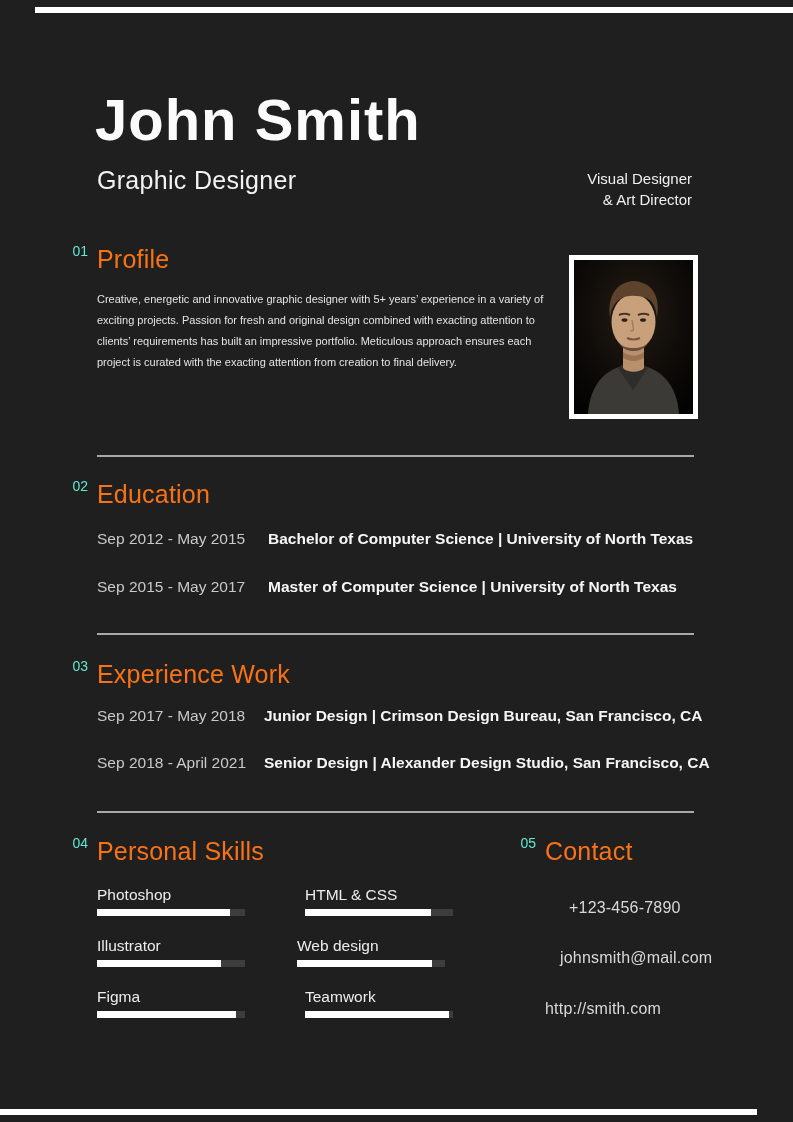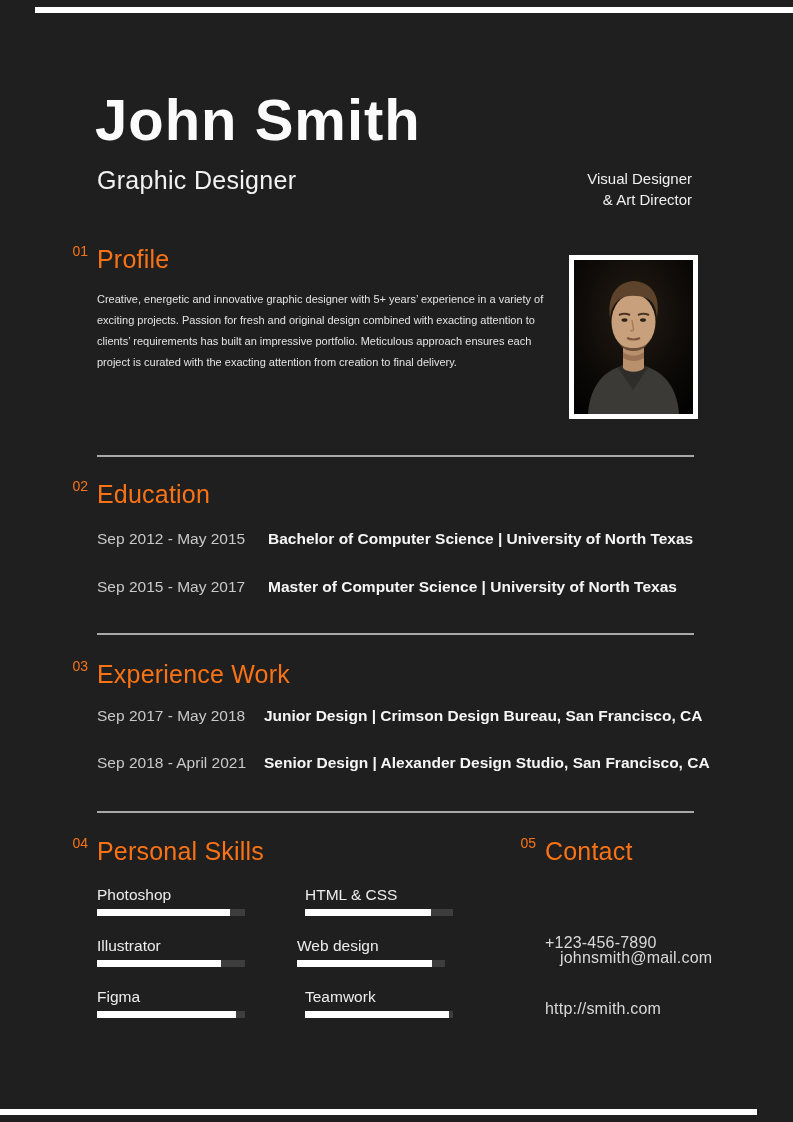--- a/index.html
+++ b/index.html
@@ -25,21 +25,21 @@
     font-size: 25px; font-weight: 400; color: #f2f2f2; letter-spacing: 0.3px; margin-top: 15px;
   }
   .tagline {
     position: absolute; right: 101px; top: 168px;
     text-align: right; font-size: 15px; line-height: 21px; color: #f0f0f0;
   }
 
   .section-head { position: absolute; white-space: nowrap; }
   .section-head .num {
     position: absolute; right: 100%; margin-right: 9px; top: -2px;
-    font-size: 14px; font-weight: 400; color: #f97316; text-align: center;
+    font-size: 14px; font-weight: 400; color: #5eead4; text-align: center;
   }
   .section-head .title {
     font-size: 25px; font-weight: 400; color: #f97316; letter-spacing: 0.2px;
   }
 
   .profile-text {
     position: absolute; left: 97px; top: 289px; width: 448px;
     font-size: 11px; line-height: 21px; color: #e4e4e4;
   }
 
@@ -197,17 +197,17 @@
     <div class="label">Teamwork</div>
     <div class="bar">
       <div class="fill" style="width: 97%;"></div>
     </div>
   </div>
 
   <div class="section-head" style="left:545px; top:837px;">
     <span class="num">05</span>
     <span class="title">Contact</span>
   </div>
-  <div class="contact-item" style="top:934px;">+123-456-7890</div>
+  <div class="contact-item" style="top:899px;margin-left:24px;">+123-456-7890</div>
   <div class="contact-item" style="top:949px;margin-left:15px;">johnsmith@mail.com</div>
   <div class="contact-item" style="top:1000px;">http://smith.com</div>
 
 </div>
 
 </body></html>

